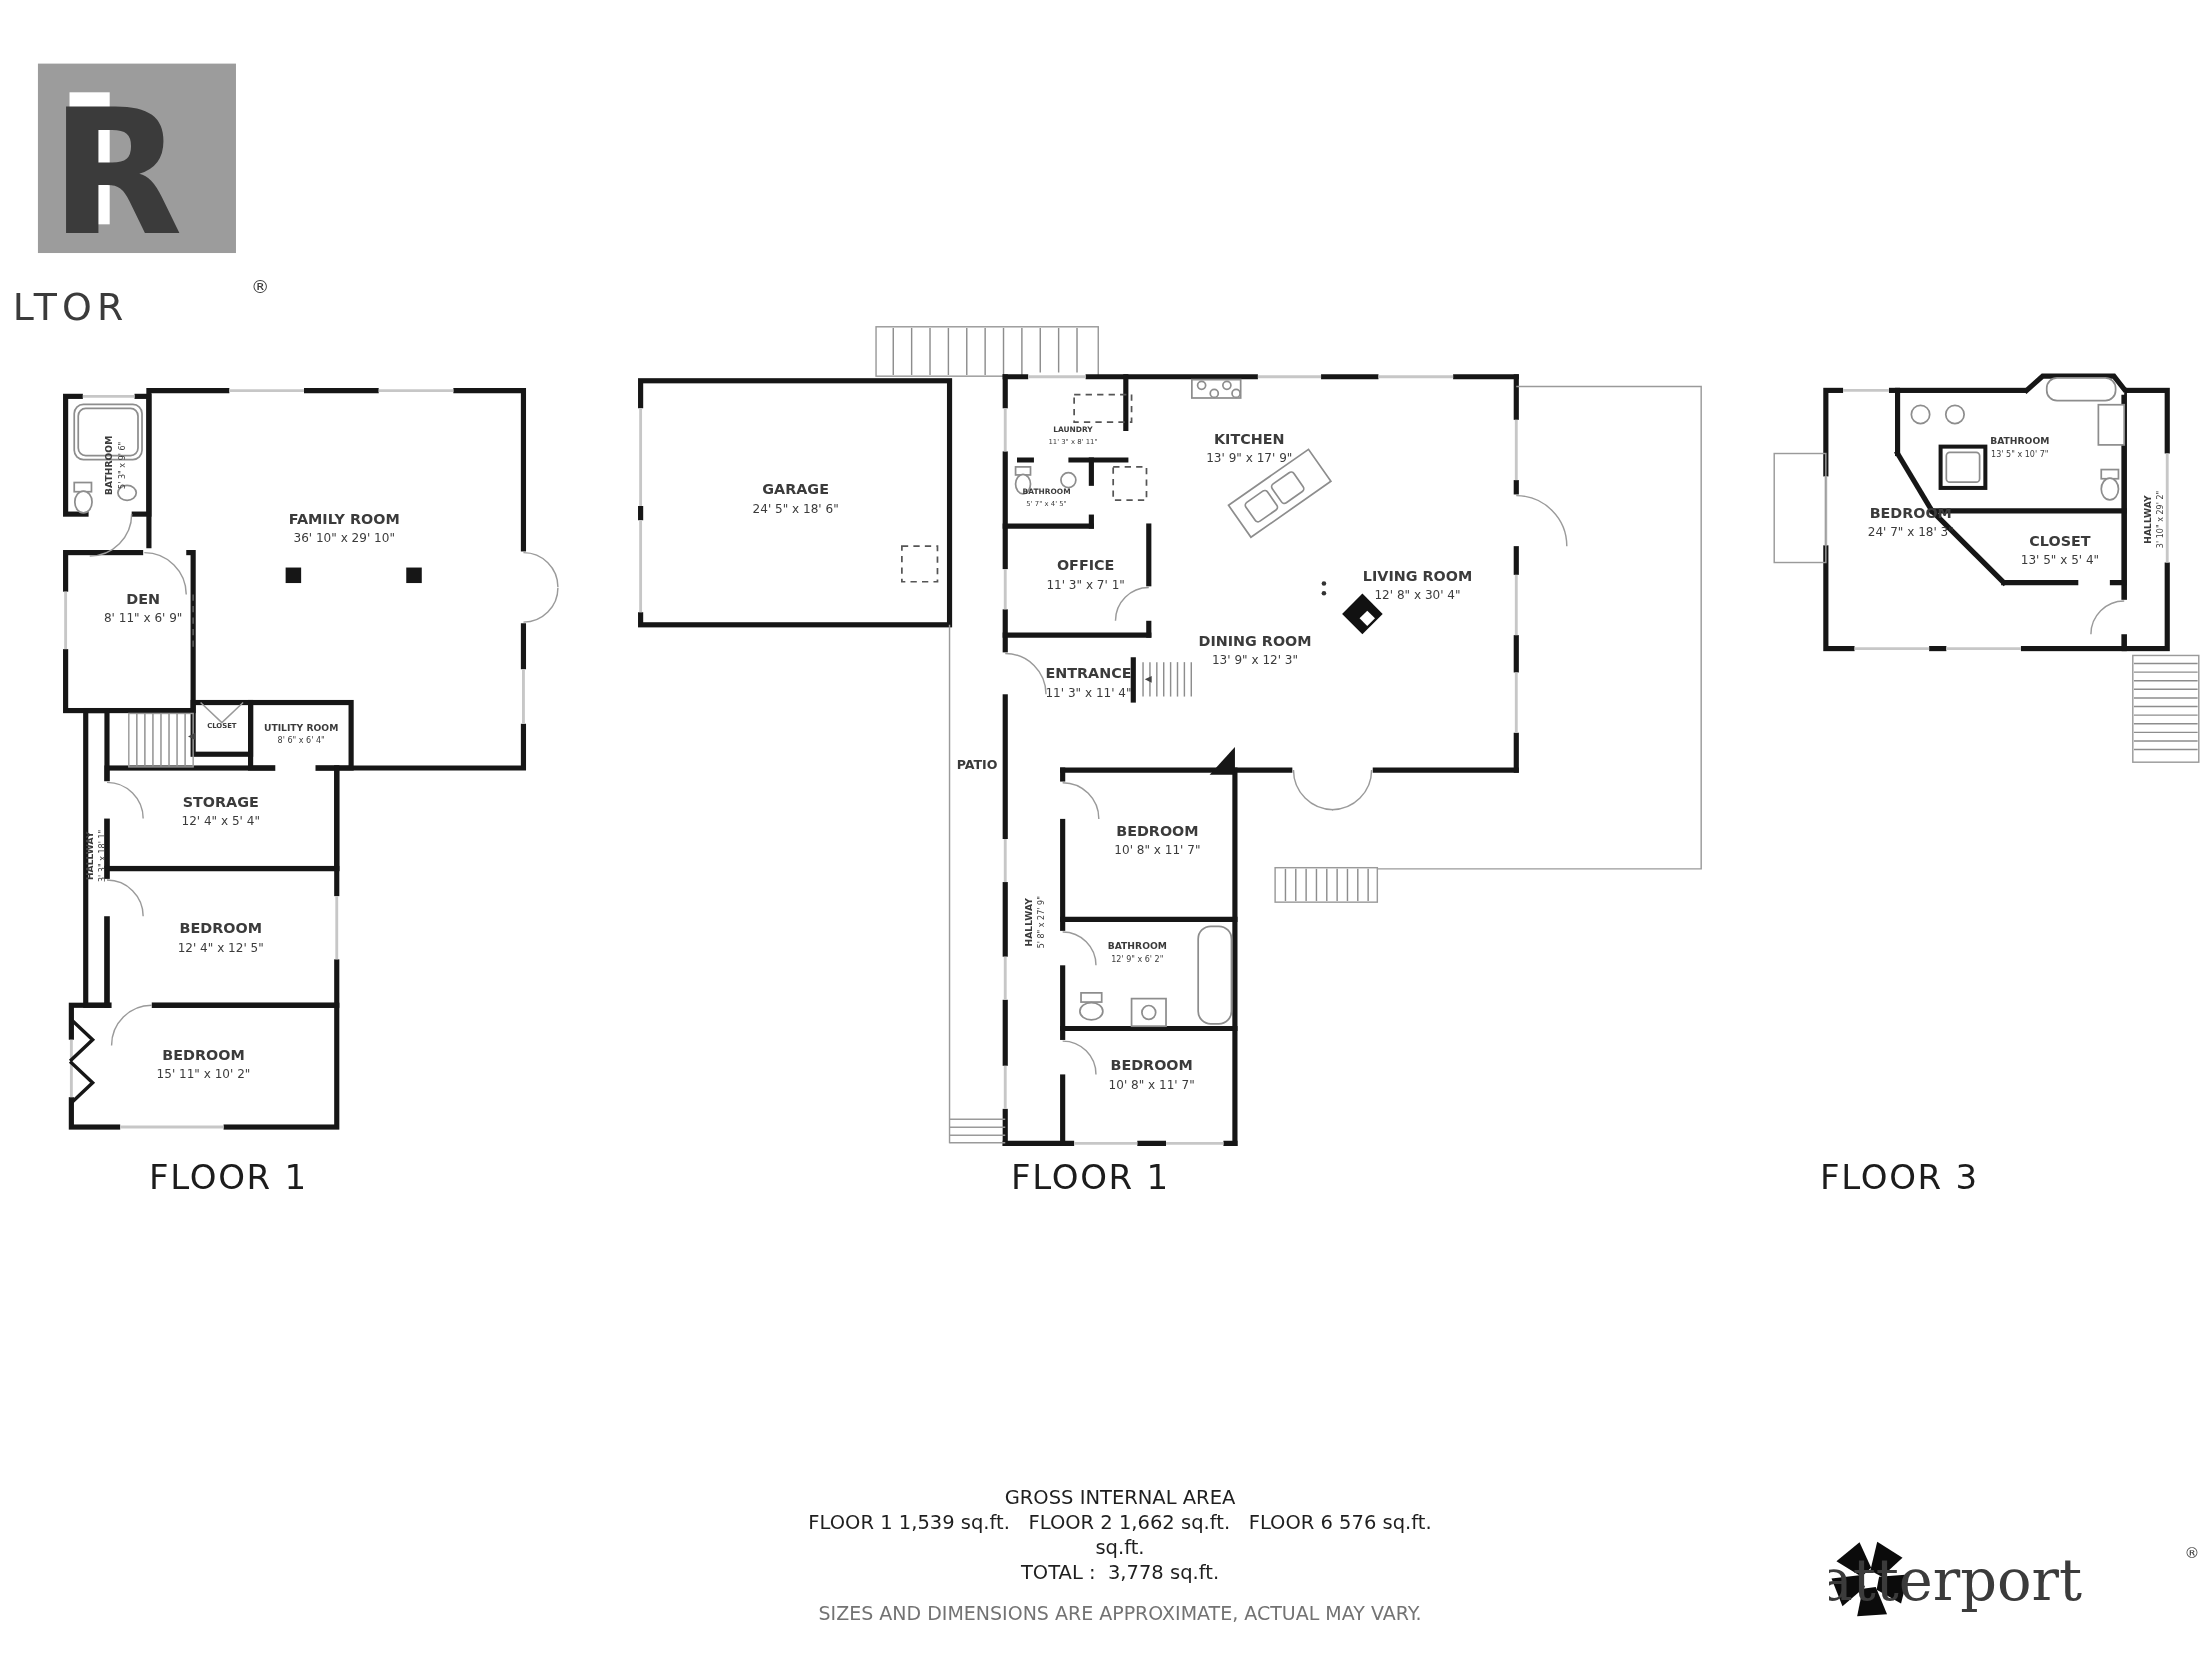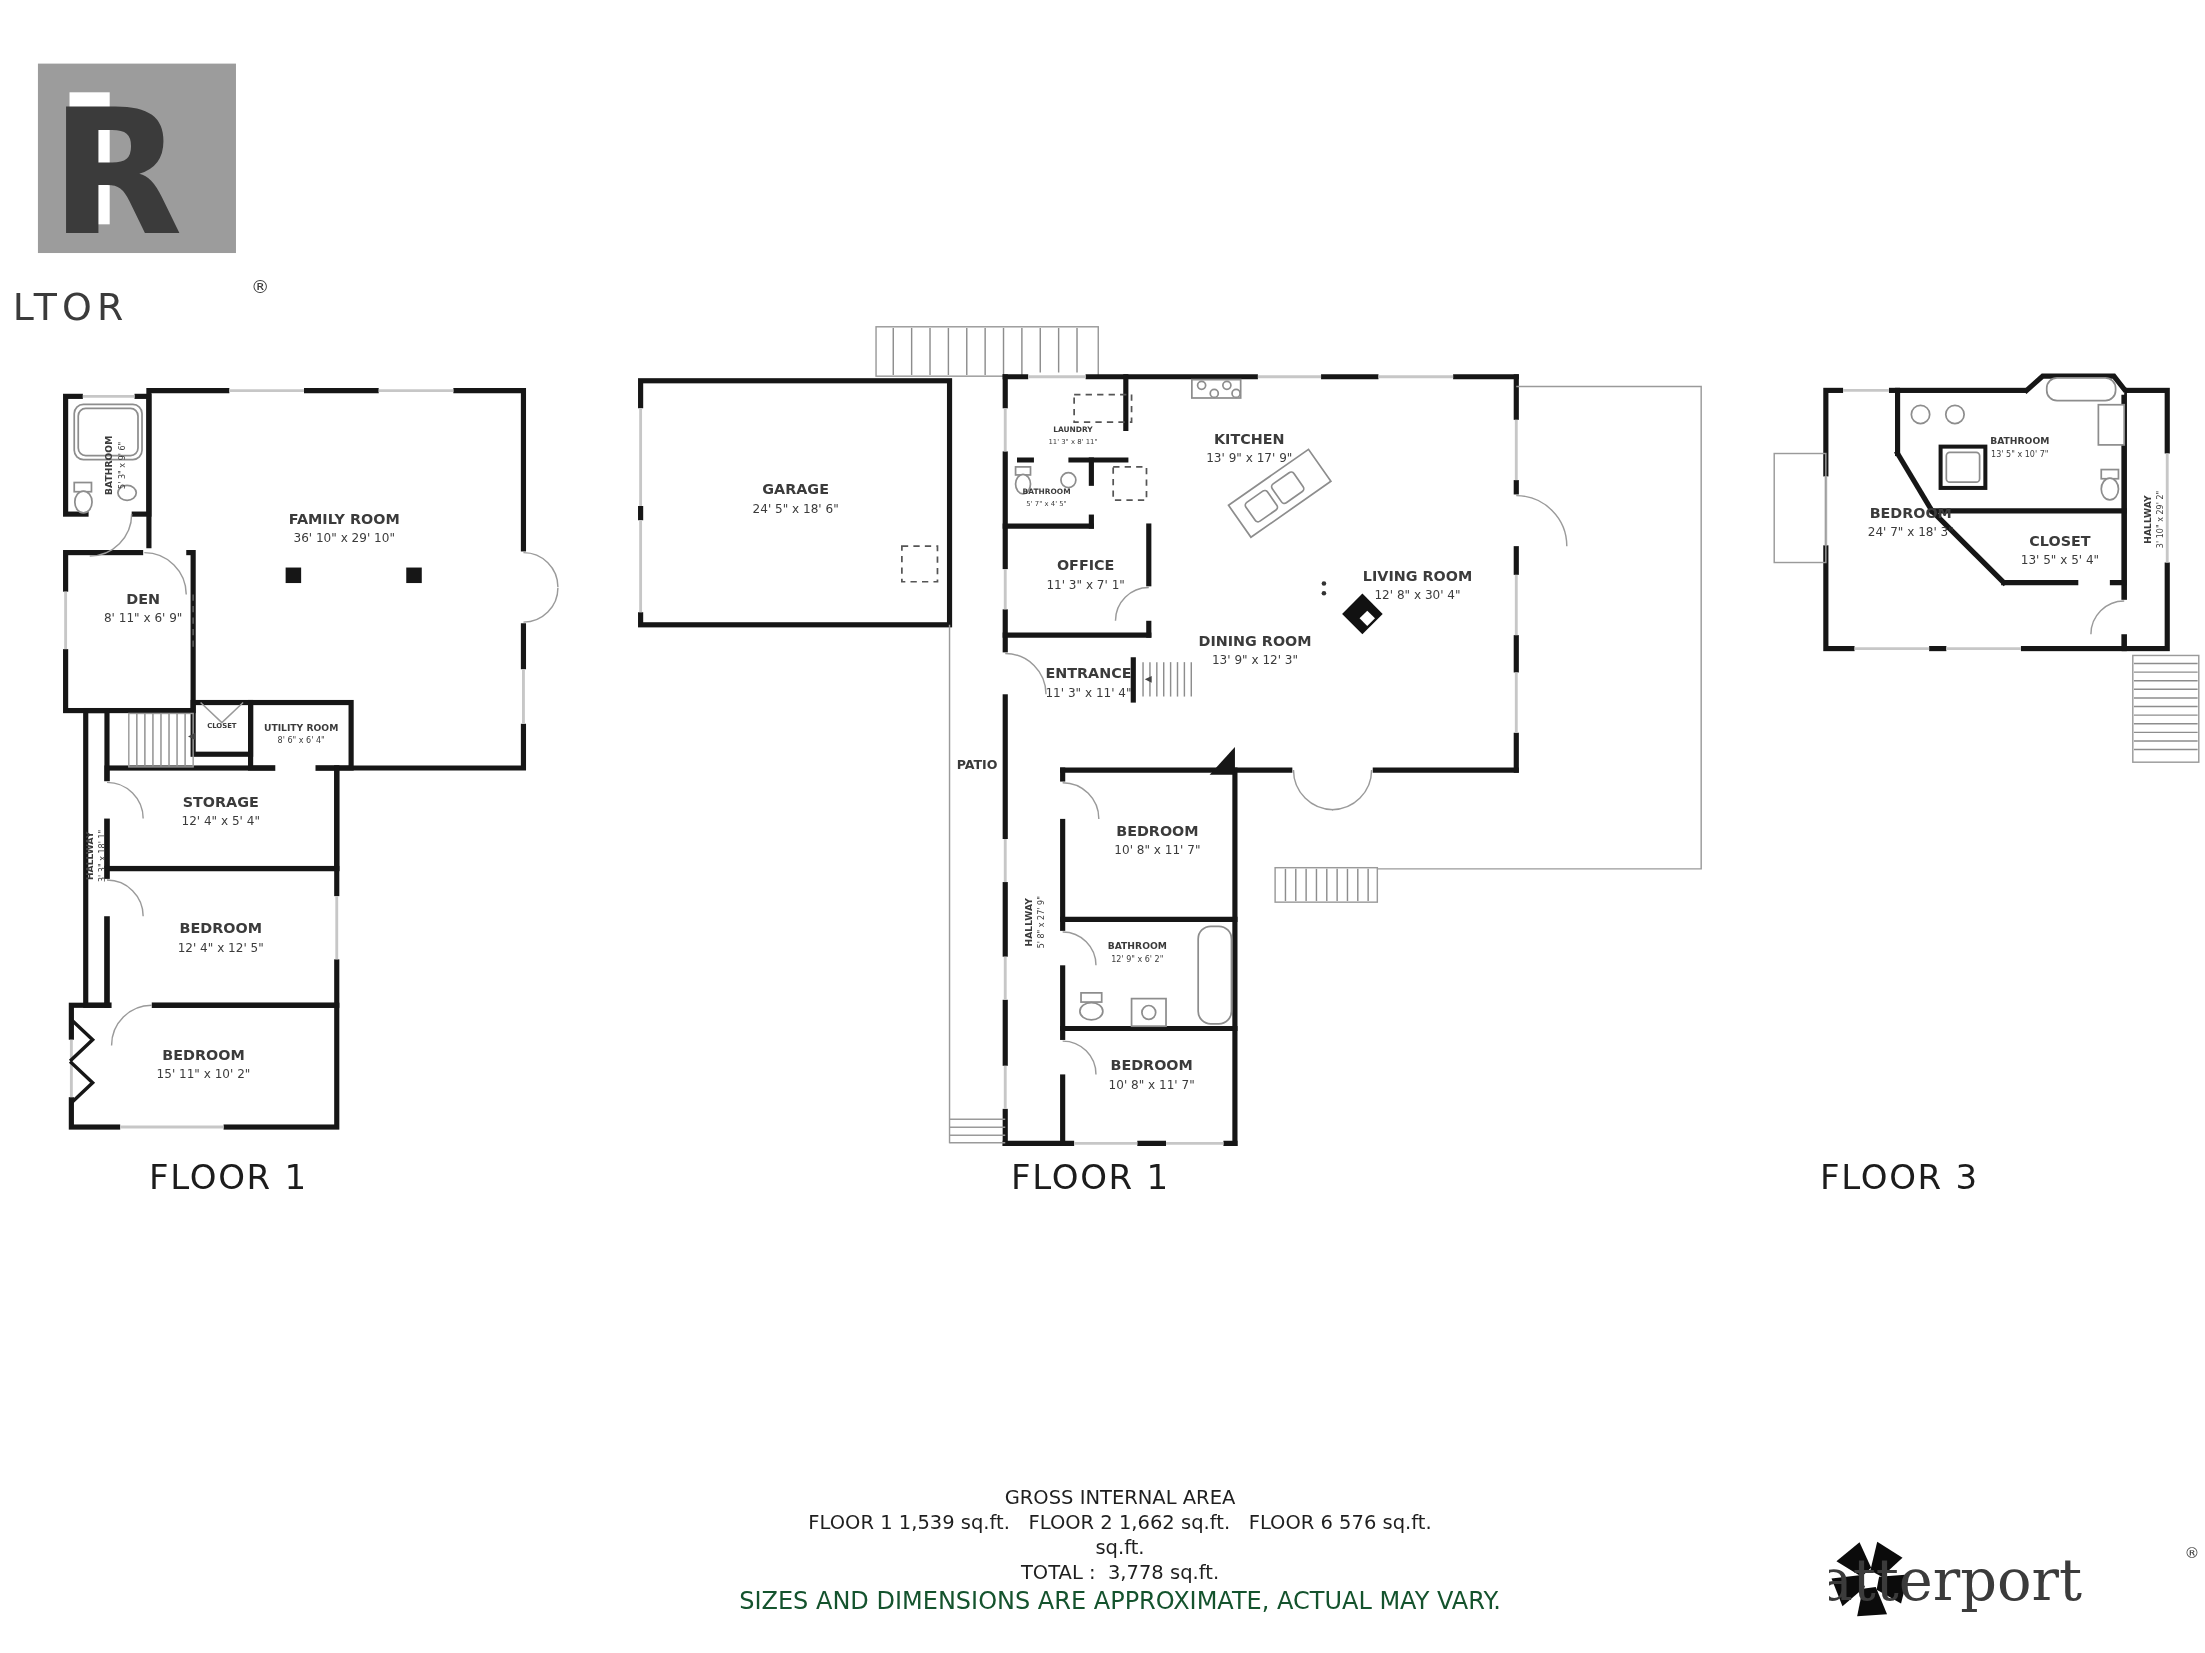--- a/index.html
+++ b/index.html
@@ -15,21 +15,21 @@
   .dash{stroke:#555;stroke-width:3;fill:none;stroke-dasharray:11 9;}
   .stair{stroke:#8d8d8d;stroke-width:2.5;}
   .rn{font-size:25px;font-weight:bold;}
   .rd{font-size:21px;}
   .rn-s{font-size:16px;font-weight:bold;}
   .rd-s{font-size:14px;}
   .floor-label{position:absolute;width:322px;font-size:34px;color:#1c1c1c;
                letter-spacing:1.7px;}
   #summary{position:absolute;left:557px;top:1485px;width:1126px;text-align:center;color:#1f1f1f;}
   #summary div{font-size:19.5px;line-height:25px;white-space:pre-wrap;}
-  #summary .disclaimer{color:#14532d;margin-top:4px;font-size:24px;}
+  #summary .disclaimer{color:#737373;margin-top:16px;font-size:19px;}
 </style>
 </head>
 <body>
 
 <div id="canvas">
 
   <svg class="abs" style="left:11.5px;top:55px" width="270" height="287" viewBox="0 0 470 500">
     <rect x="45" y="15" width="345" height="330" fill="#9c9c9c"></rect>
     <rect x="100" y="65" width="70" height="230" fill="#ffffff"></rect>
     <text x="182" y="310" font-size="300" font-weight="bold" fill="#ffffff" text-anchor="start">R</text>

